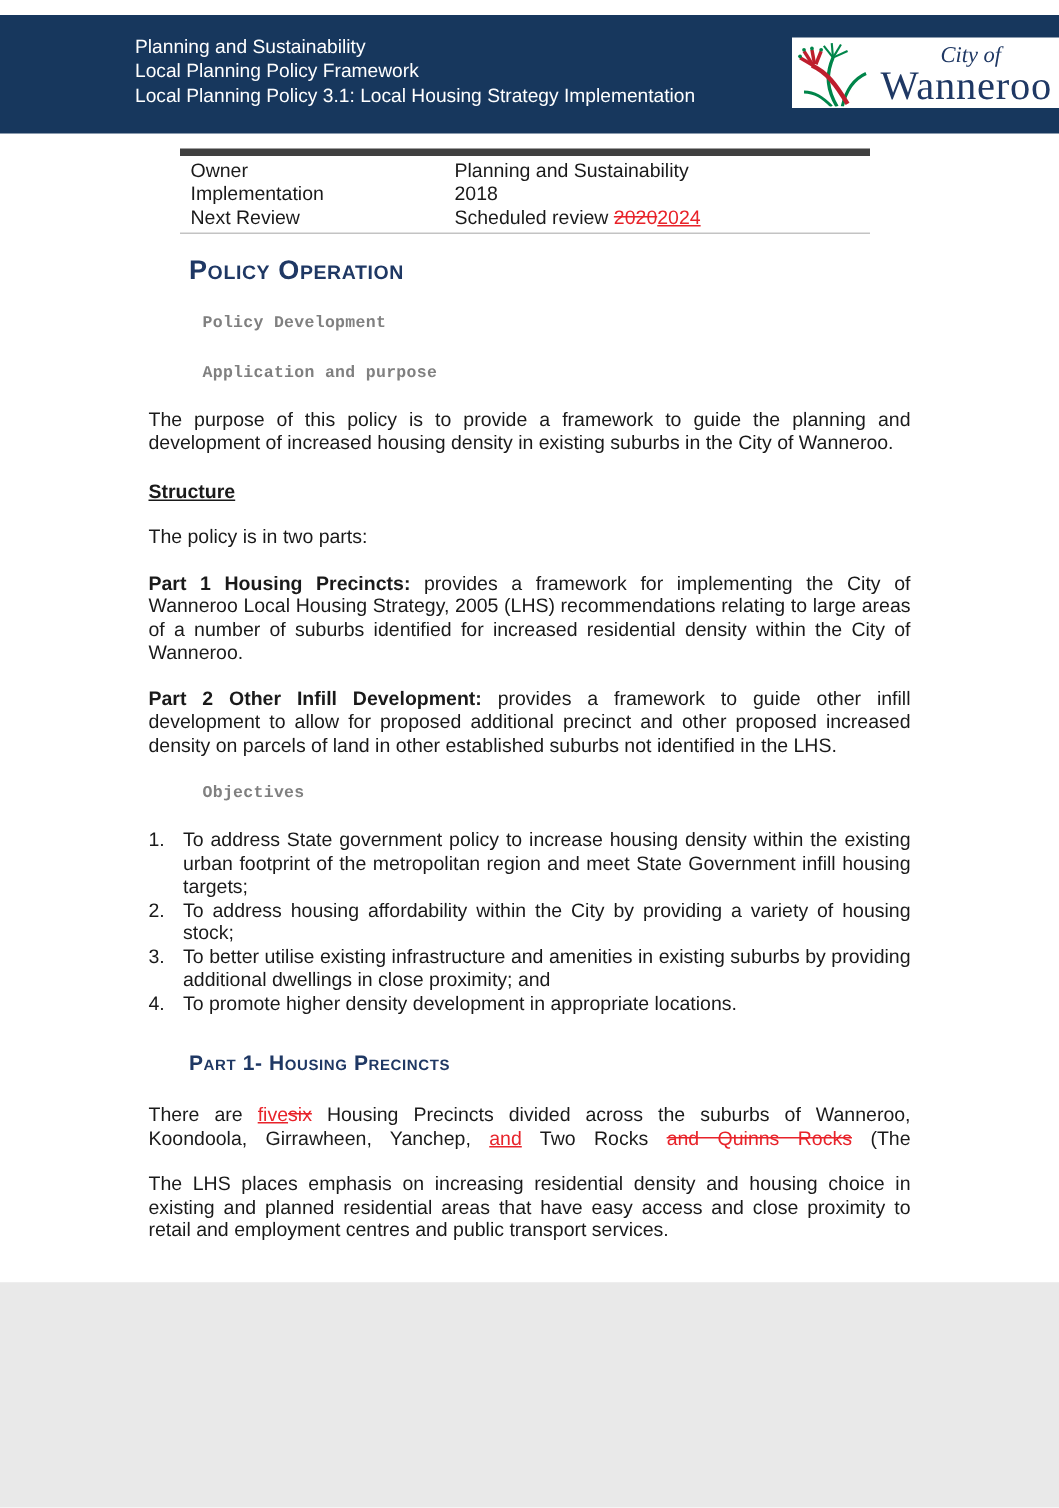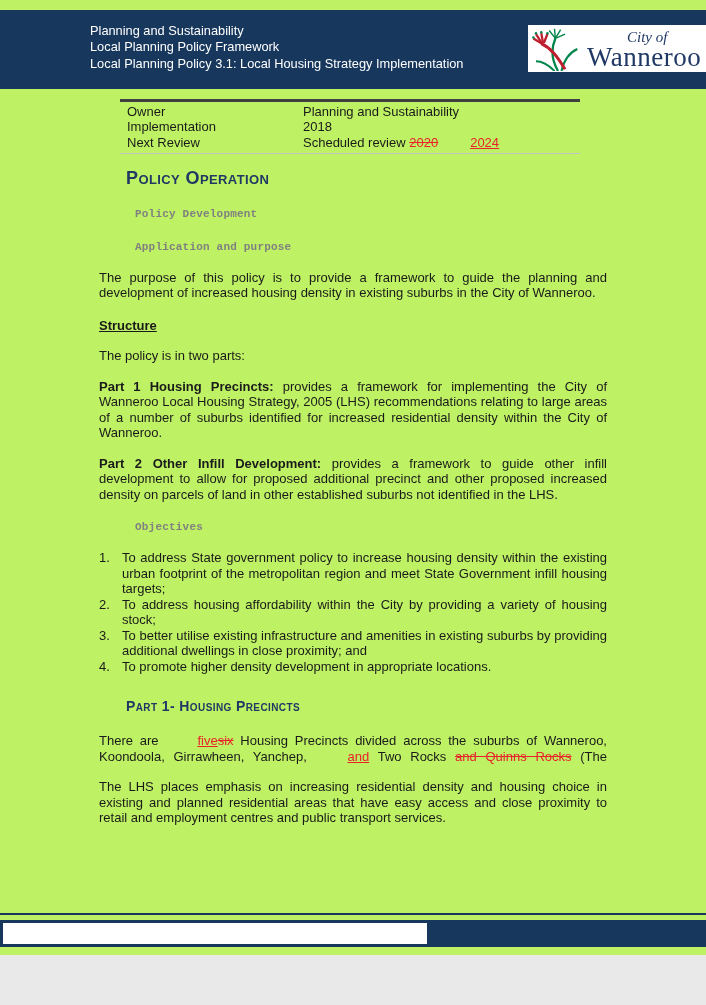--- a/index.html
+++ b/index.html
@@ -1,19 +1,19 @@
 <!DOCTYPE html>
 <html><head>
 <meta charset="utf-8">
 <style>
   html,body{margin:0;padding:0;background:#e9e9e9;}
   .page{
     position:relative;
-    width:706px;height:955px;
-    background:#bef264;
+    width:706px;height:855px;
+    background:#ffffff;
     overflow:hidden;
     font-family:"Liberation Sans","DejaVu Sans",sans-serif;
     color:#1a1a1a;
   }
   
   .header-band{
     position:absolute;left:0;top:10px;width:706px;height:79px;
     background:#17375d;
   }
   .header-text{
@@ -24,21 +24,21 @@
     position:absolute;left:528px;top:15px;width:192px;height:47px;
     background:#ffffff;display:flex;align-items:center;overflow:hidden;
   }
   .logo-art{flex:none;margin:1px 2px 0 3px;}
   .logo-words{white-space:nowrap;color:#1f3864;font-family:"Liberation Serif","DejaVu Serif",serif;}
   .logo-cityof{font-style:italic;font-size:15px;line-height:14px;margin-top:2px;margin-left:40px;}
   .logo-name{font-size:27px;line-height:26px;letter-spacing:0.5px;}
   
   .meta-table{
     margin:99px 126px 0 120px;
-    border-top:3px solid #404040;border-bottom:1px solid #c3c3c3;
+    border-top:5px solid #404040;border-bottom:1px solid #c3c3c3;
     padding:2px 0 3px 0;
     font-size:13px;line-height:15.3px;
   }
   .meta-row{display:flex;}
   .meta-label{flex:none;width:176px;padding-left:7px;}
   .meta-value{flex:1;}
   
   .content{margin:0 99px;width:508px;font-size:13px;line-height:15.5px;}
   .h1{
     color:#1f3864;font-weight:bold;font-variant:small-caps;
@@ -48,21 +48,21 @@
   .h1.part{font-size:14px;line-height:23px;margin-top:21px;}
   .h2{
     color:#808080;font-weight:bold;font-size:11px;line-height:16px;
     margin:17px 0 0 36px;letter-spacing:0.2px;font-family:Liberation Mono, monospace;
   }
   p.body{margin:15px 0 0 0;text-align:justify;}
   p.body.cont{text-align-last:justify;}
   .bold{font-weight:bold;}
   .structure{margin-top:17px;font-weight:bold;text-decoration:underline;}
   .del{color:#e8232a;text-decoration:line-through;}
-  .ins{color:#e8232a;text-decoration:underline;padding-left:32px;}
+  .ins{color:#e8232a;text-decoration:underline;}
   
   .obj-list{margin-top:15px;}
   .obj-row{display:flex;}
   .obj-num{flex:none;width:23px;}
   .obj-text{flex:1;text-align:justify;}
   
   .footer-hairline{
     position:absolute;left:0;top:913px;width:706px;height:2px;background:#17375d;
   }
   .footer-band{position:absolute;left:0;top:920px;width:706px;height:27px;display:flex;}

